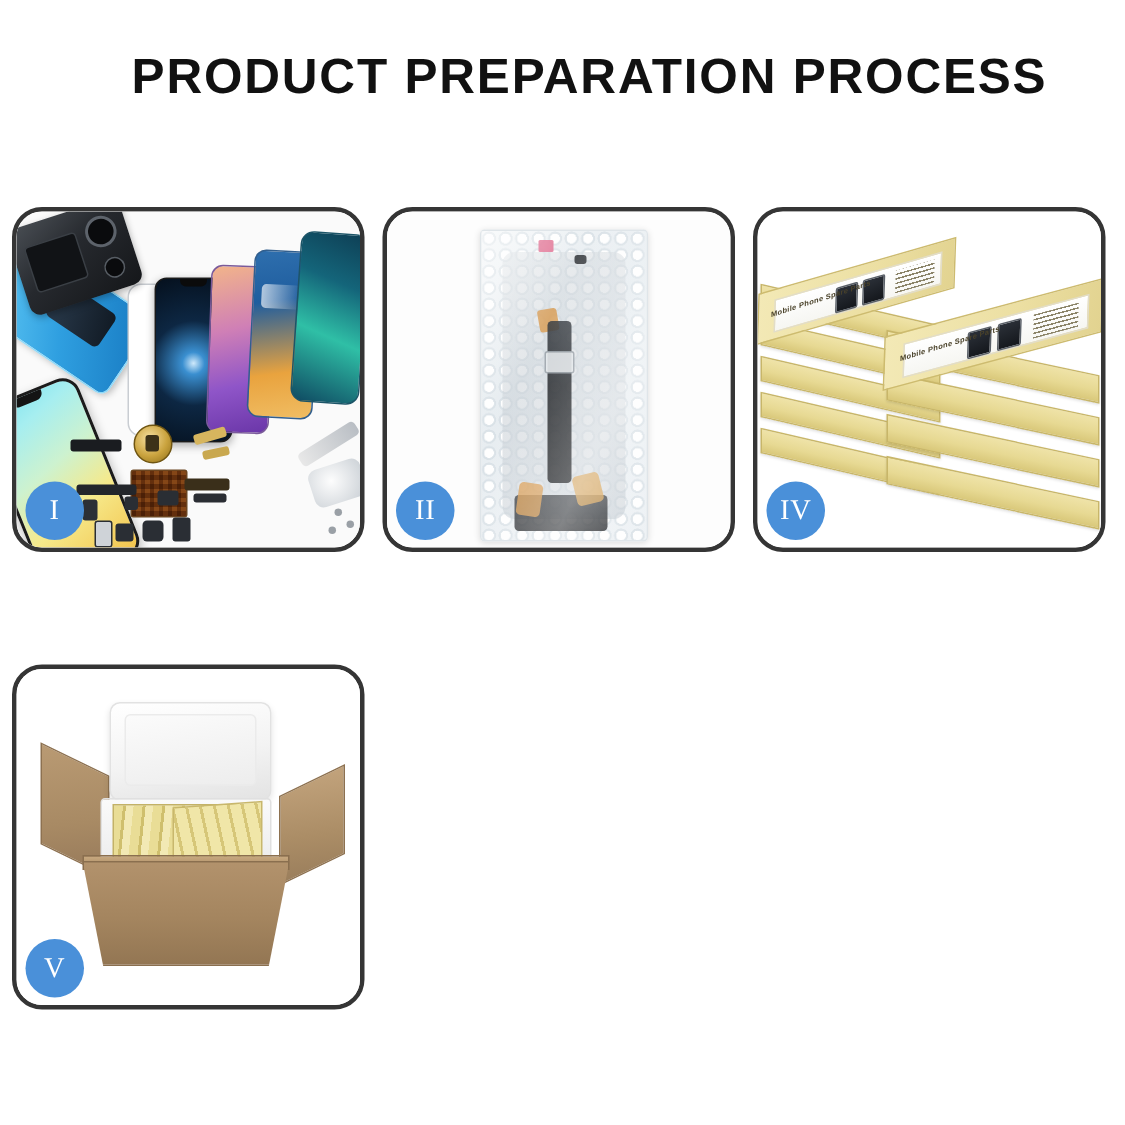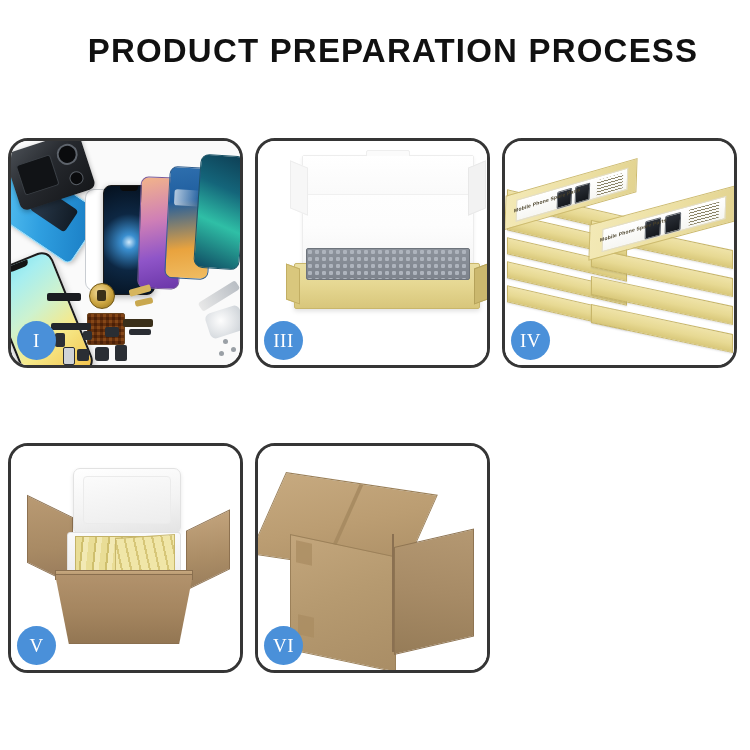--- a/index.html
+++ b/index.html
@@ -362,37 +362,38 @@
         <div class="sm s6"></div>
         <div class="tool"></div>
         <div class="tool2"></div>
         <div class="screw" style="left:212px;top:198px;"></div>
         <div class="screw" style="left:220px;top:206px;"></div>
         <div class="screw" style="left:208px;top:210px;"></div>
       </div>
       <div class="badge">I</div>
     </div>
 
-
     <div class="panel">
-      <div class="stage p3">
-        <div class="lid">
-          <div class="lid-tab"></div>
-          <div class="lid-top"></div>
-          <div class="lid-l"></div>
-          <div class="lid-r"></div>
-        </div>
-        <div class="tray">
-          <div class="tray-in"></div>
-          <div class="tray-lf"></div>
-          <div class="tray-rf"></div>
+      <div class="stage p2">
+        <div class="wrap">
+          <div class="scr"></div>
+          <div class="pinktag"></div>
+          <div class="blackdot"></div>
+          <div class="gold1"></div>
+          <div class="flexcab"></div>
+          <div class="flexchip"></div>
+          <div class="dark-b"></div>
+          <div class="gold2"></div>
+          <div class="gold3"></div>
+          <div class="bubsheen"></div>
         </div>
       </div>
-      <div class="badge">III</div>
+      <div class="badge">II</div>
     </div>
+
 
     <div class="panel">
       <div class="stage p4">
         <div class="stack">
 
           <div class="gbox" style="left:2px;top:62px;width:118px;height:15px;transform:skewY(13deg);"></div>
           <div class="gbox" style="left:2px;top:86px;width:118px;height:15px;transform:skewY(13deg);"></div>
           <div class="gbox" style="left:2px;top:110px;width:118px;height:15px;transform:skewY(13deg);"></div>
           <div class="gbox" style="left:2px;top:134px;width:118px;height:15px;transform:skewY(13deg);"></div>
           <div class="gbox" style="left:2px;top:158px;width:118px;height:15px;transform:skewY(13deg);"></div>
@@ -434,28 +435,15 @@
         </div>
         <div class="sty-body"></div>
         <div class="inner-gold"></div>
         <div class="inner-gold2"></div>
         <div class="car-rim"></div>
         <div class="car-front"></div>
       </div>
       <div class="badge">V</div>
     </div>
 
-    <div class="panel">
-      <div class="stage p6">
-        <div class="ct-top">
-          <div class="ct-seam"></div>
-        </div>
-        <div class="ct-front"></div>
-        <div class="ct-side"></div>
-        <div class="ct-edge"></div>
-        <div class="tape tp1"></div>
-        <div class="tape tp2"></div>
-      </div>
-      <div class="badge">VI</div>
-    </div>
 
   </div>
 </div>
 
 </body></html>

